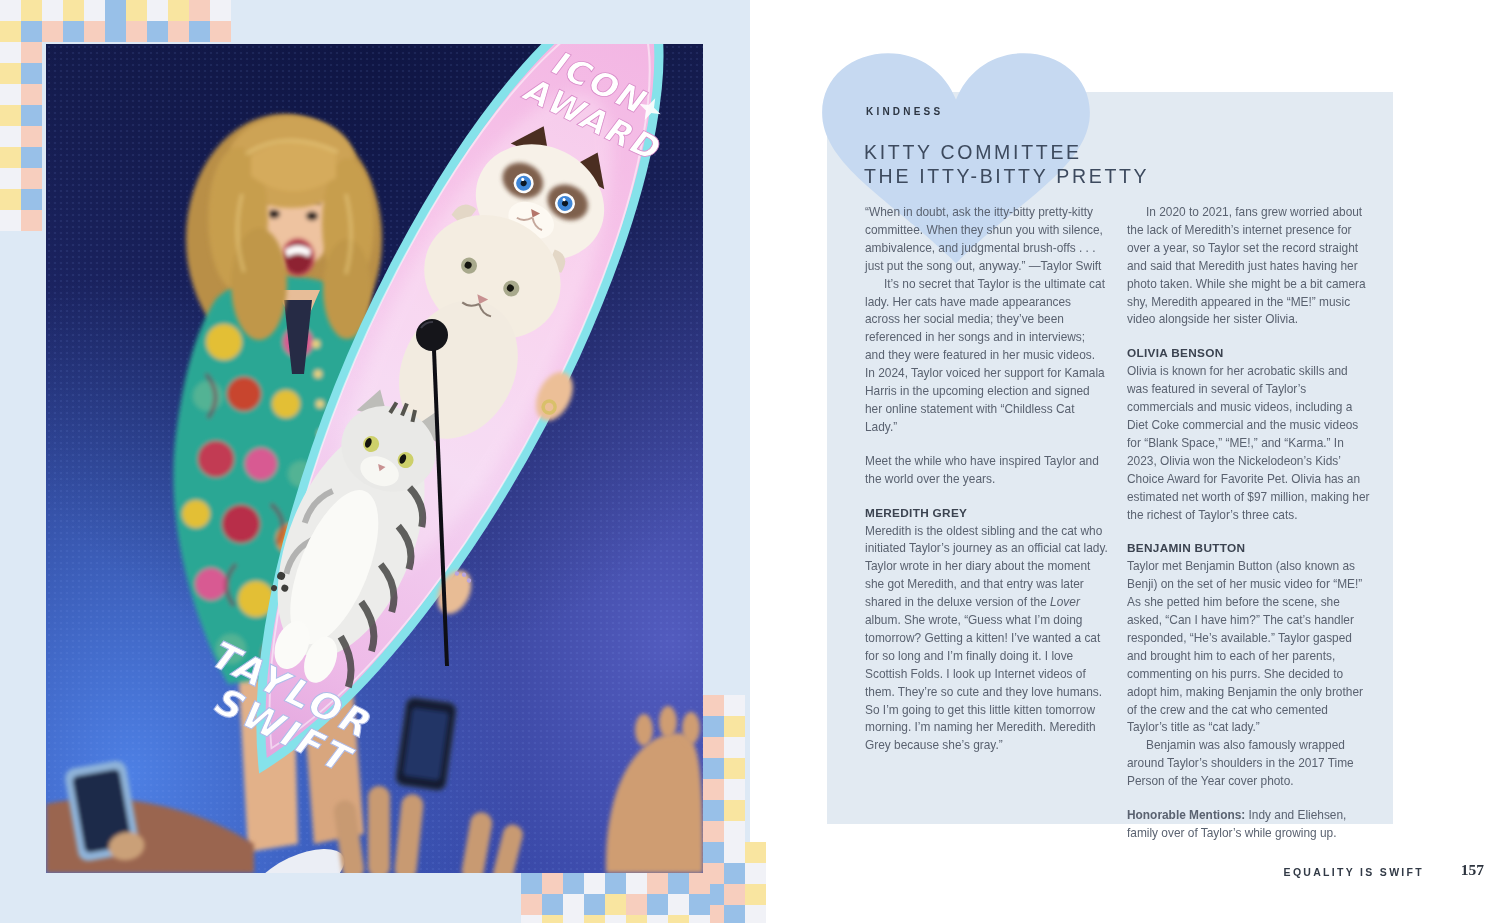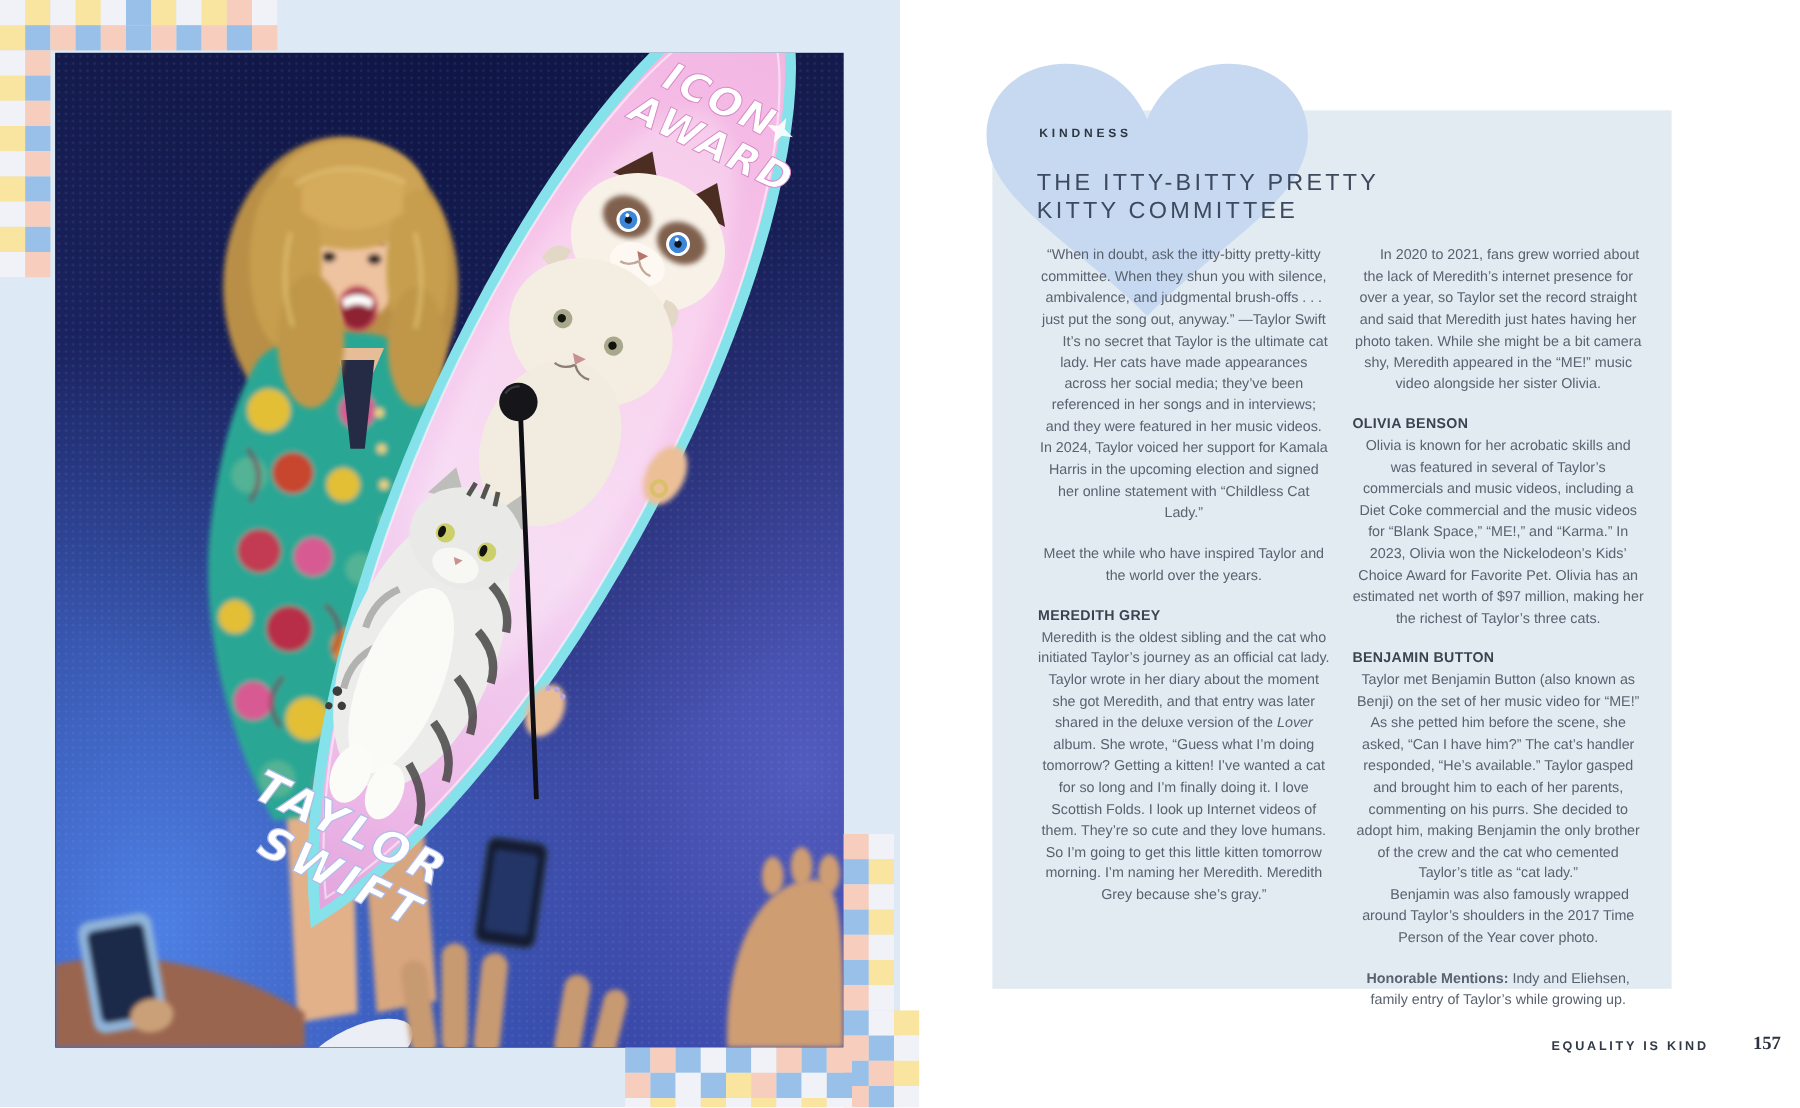--- a/index.html
+++ b/index.html
@@ -14,21 +14,21 @@
   
   .right-page{position:absolute;left:750px;top:0;width:750px;height:923px;background:#ffffff;z-index:1;}
   .panel{position:absolute;left:77px;top:92px;width:566px;height:732px;background:#e2eaf2;}
   .heart{position:absolute;left:70px;top:45px;width:272px;height:232px;}
   .eyebrow{position:absolute;left:116px;top:106px;font-size:10px;font-weight:bold;letter-spacing:3.2px;color:#2d3643;}
   .title{position:absolute;left:114px;top:141px;font-size:19.5px;line-height:23.5px;letter-spacing:2.7px;color:#3d4a5e;font-weight:500;}
   .title div{white-space:nowrap;}
   .col{position:absolute;top:204px;width:243px;font-size:11.9px;line-height:17.9px;color:#5a6270;}
   .col1{left:115px;}
   .col2{left:377px;}
-  .col p{margin:0;text-align:center;}
+  .col p{margin:0;}
   .col p.gap{margin-top:16px;}
   .col p.ind{text-indent:19px;}
   .cat-heading{margin:16px 0 0 0;font-size:11.8px;font-weight:bold;letter-spacing:.3px;color:#3b4350;}
   .footer-head{position:absolute;top:866px;right:76px;font-size:10.5px;font-weight:bold;letter-spacing:2.3px;color:#323a46;}
   .page-number{position:absolute;top:861px;right:16px;font-family:"Liberation Serif",serif;font-weight:bold;font-size:15.5px;color:#2c333e;}
   i{font-style:italic;}
 </style>
 </head>
 <body>
 
@@ -370,38 +370,38 @@
   <div class="right-page">
     <div class="panel"></div>
 
     <svg class="heart" viewBox="0 0 100 85" preserveAspectRatio="none">
       <path d="M50,80 C28,58 4,46 1,28 C-1,13 11,3 25,3 C37,3 46,10 50,20 C54,10 63,3 75,3 C89,3 101,13 99,28 C96,46 72,58 50,80 Z" fill="#c6d9f1"></path>
     </svg>
 
     <div class="eyebrow">KINDNESS</div>
 
     <div class="title">
+      <div>KITTY COMMITTEE</div>
       <div>THE ITTY-BITTY PRETTY</div>
-      <div>KITTY COMMITTEE</div>
     </div>
 
     <div class="col col1">
       <p>“When in doubt, ask the itty-bitty pretty-kitty committee. When they shun you with silence, ambivalence, and judgmental brush-offs . . . just put the song out, anyway.” —Taylor Swift</p>
       <p class="ind">It’s no secret that Taylor is the ultimate cat lady. Her cats have made appearances across her social media; they’ve been referenced in her songs and in interviews; and they were featured in her music videos. In 2024, Taylor voiced her support for Kamala Harris in the upcoming election and signed her online statement with “Childless Cat Lady.”</p>
       <p class="gap">Meet the while who have inspired Taylor and the world over the years.</p>
       <h4 class="cat-heading">MEREDITH GREY</h4>
       <p><span>Meredith is the oldest sibling and the cat who initiated Taylor’s journey as an official cat lady. Taylor wrote in her diary about the moment she got Meredith, and that entry was later shared in the deluxe version of the </span><i>Lover</i><span> album. She wrote, “Guess what I’m doing tomorrow? Getting a kitten! I’ve wanted a cat for so long and I’m finally doing it. I love Scottish Folds. I look up Internet videos of them. They’re so cute and they love humans. So I’m going to get this little kitten tomorrow morning. I’m naming her Meredith. Meredith Grey because she’s gray.”</span></p>
     </div>
 
     <div class="col col2">
       <p class="ind">In 2020 to 2021, fans grew worried about the lack of Meredith’s internet presence for over a year, so Taylor set the record straight and said that Meredith just hates having her photo taken. While she might be a bit camera shy, Meredith appeared in the “ME!” music video alongside her sister Olivia.</p>
       <h4 class="cat-heading">OLIVIA BENSON</h4>
       <p>Olivia is known for her acrobatic skills and was featured in several of Taylor’s commercials and music videos, including a Diet Coke commercial and the music videos for “Blank Space,” “ME!,” and “Karma.” In 2023, Olivia won the Nickelodeon’s Kids’ Choice Award for Favorite Pet. Olivia has an estimated net worth of $97 million, making her the richest of Taylor’s three cats.</p>
       <h4 class="cat-heading">BENJAMIN BUTTON</h4>
       <p>Taylor met Benjamin Button (also known as Benji) on the set of her music video for “ME!”  As she petted him before the scene, she asked, “Can I have him?” The cat’s handler responded, “He’s available.” Taylor gasped and brought him to each of her parents, commenting on his purrs. She decided to adopt him, making Benjamin the only brother of the crew and the cat who cemented Taylor’s title as “cat lady.”</p>
       <p class="ind">Benjamin was also famously wrapped around Taylor’s shoulders in the 2017 Time Person of the Year cover photo.</p>
-      <p class="gap"><b>Honorable Mentions:</b><span> Indy and Eliehsen, family entry of Taylor’s while growing up.</span></p>
+      <p class="gap"><b>Honorable Mentions:</b><span> Indy and Eliehsen, family over of Taylor’s while growing up.</span></p>
     </div>
 
-    <div class="footer-head">EQUALITY IS KIND</div>
+    <div class="footer-head">EQUALITY IS SWIFT</div>
     <div class="page-number">157</div>
   </div>
 </div>
 
 </body></html>

